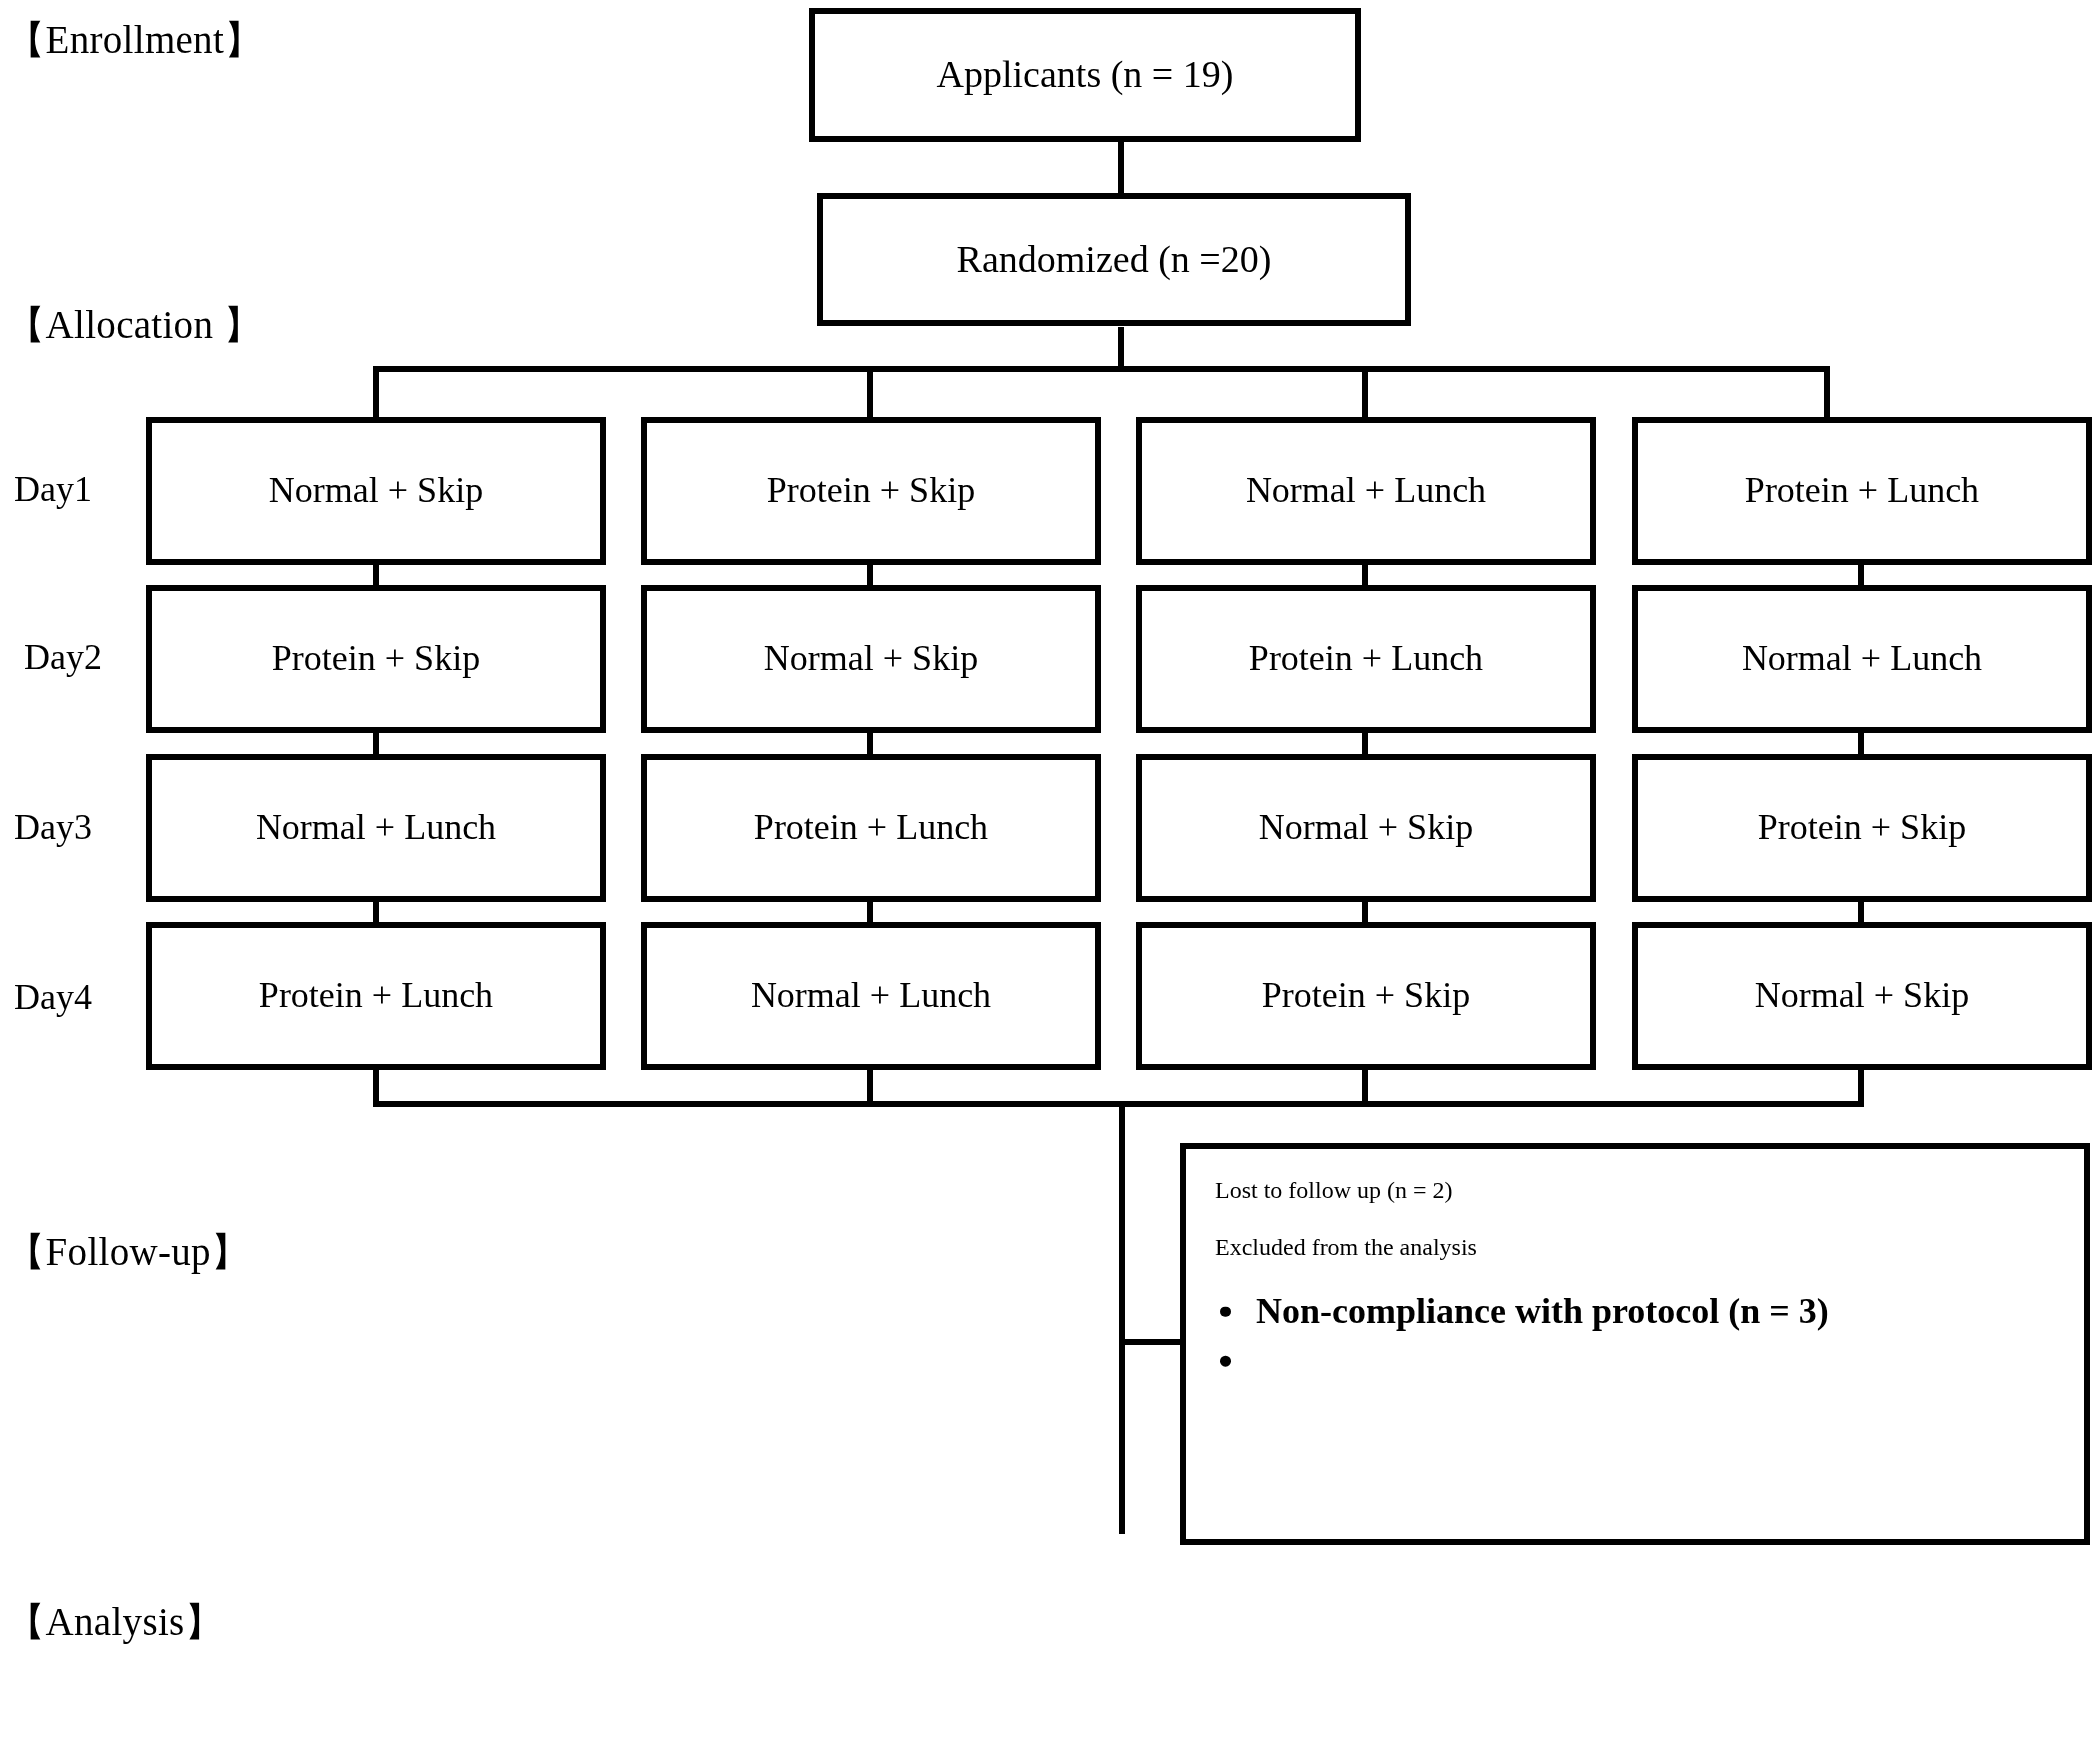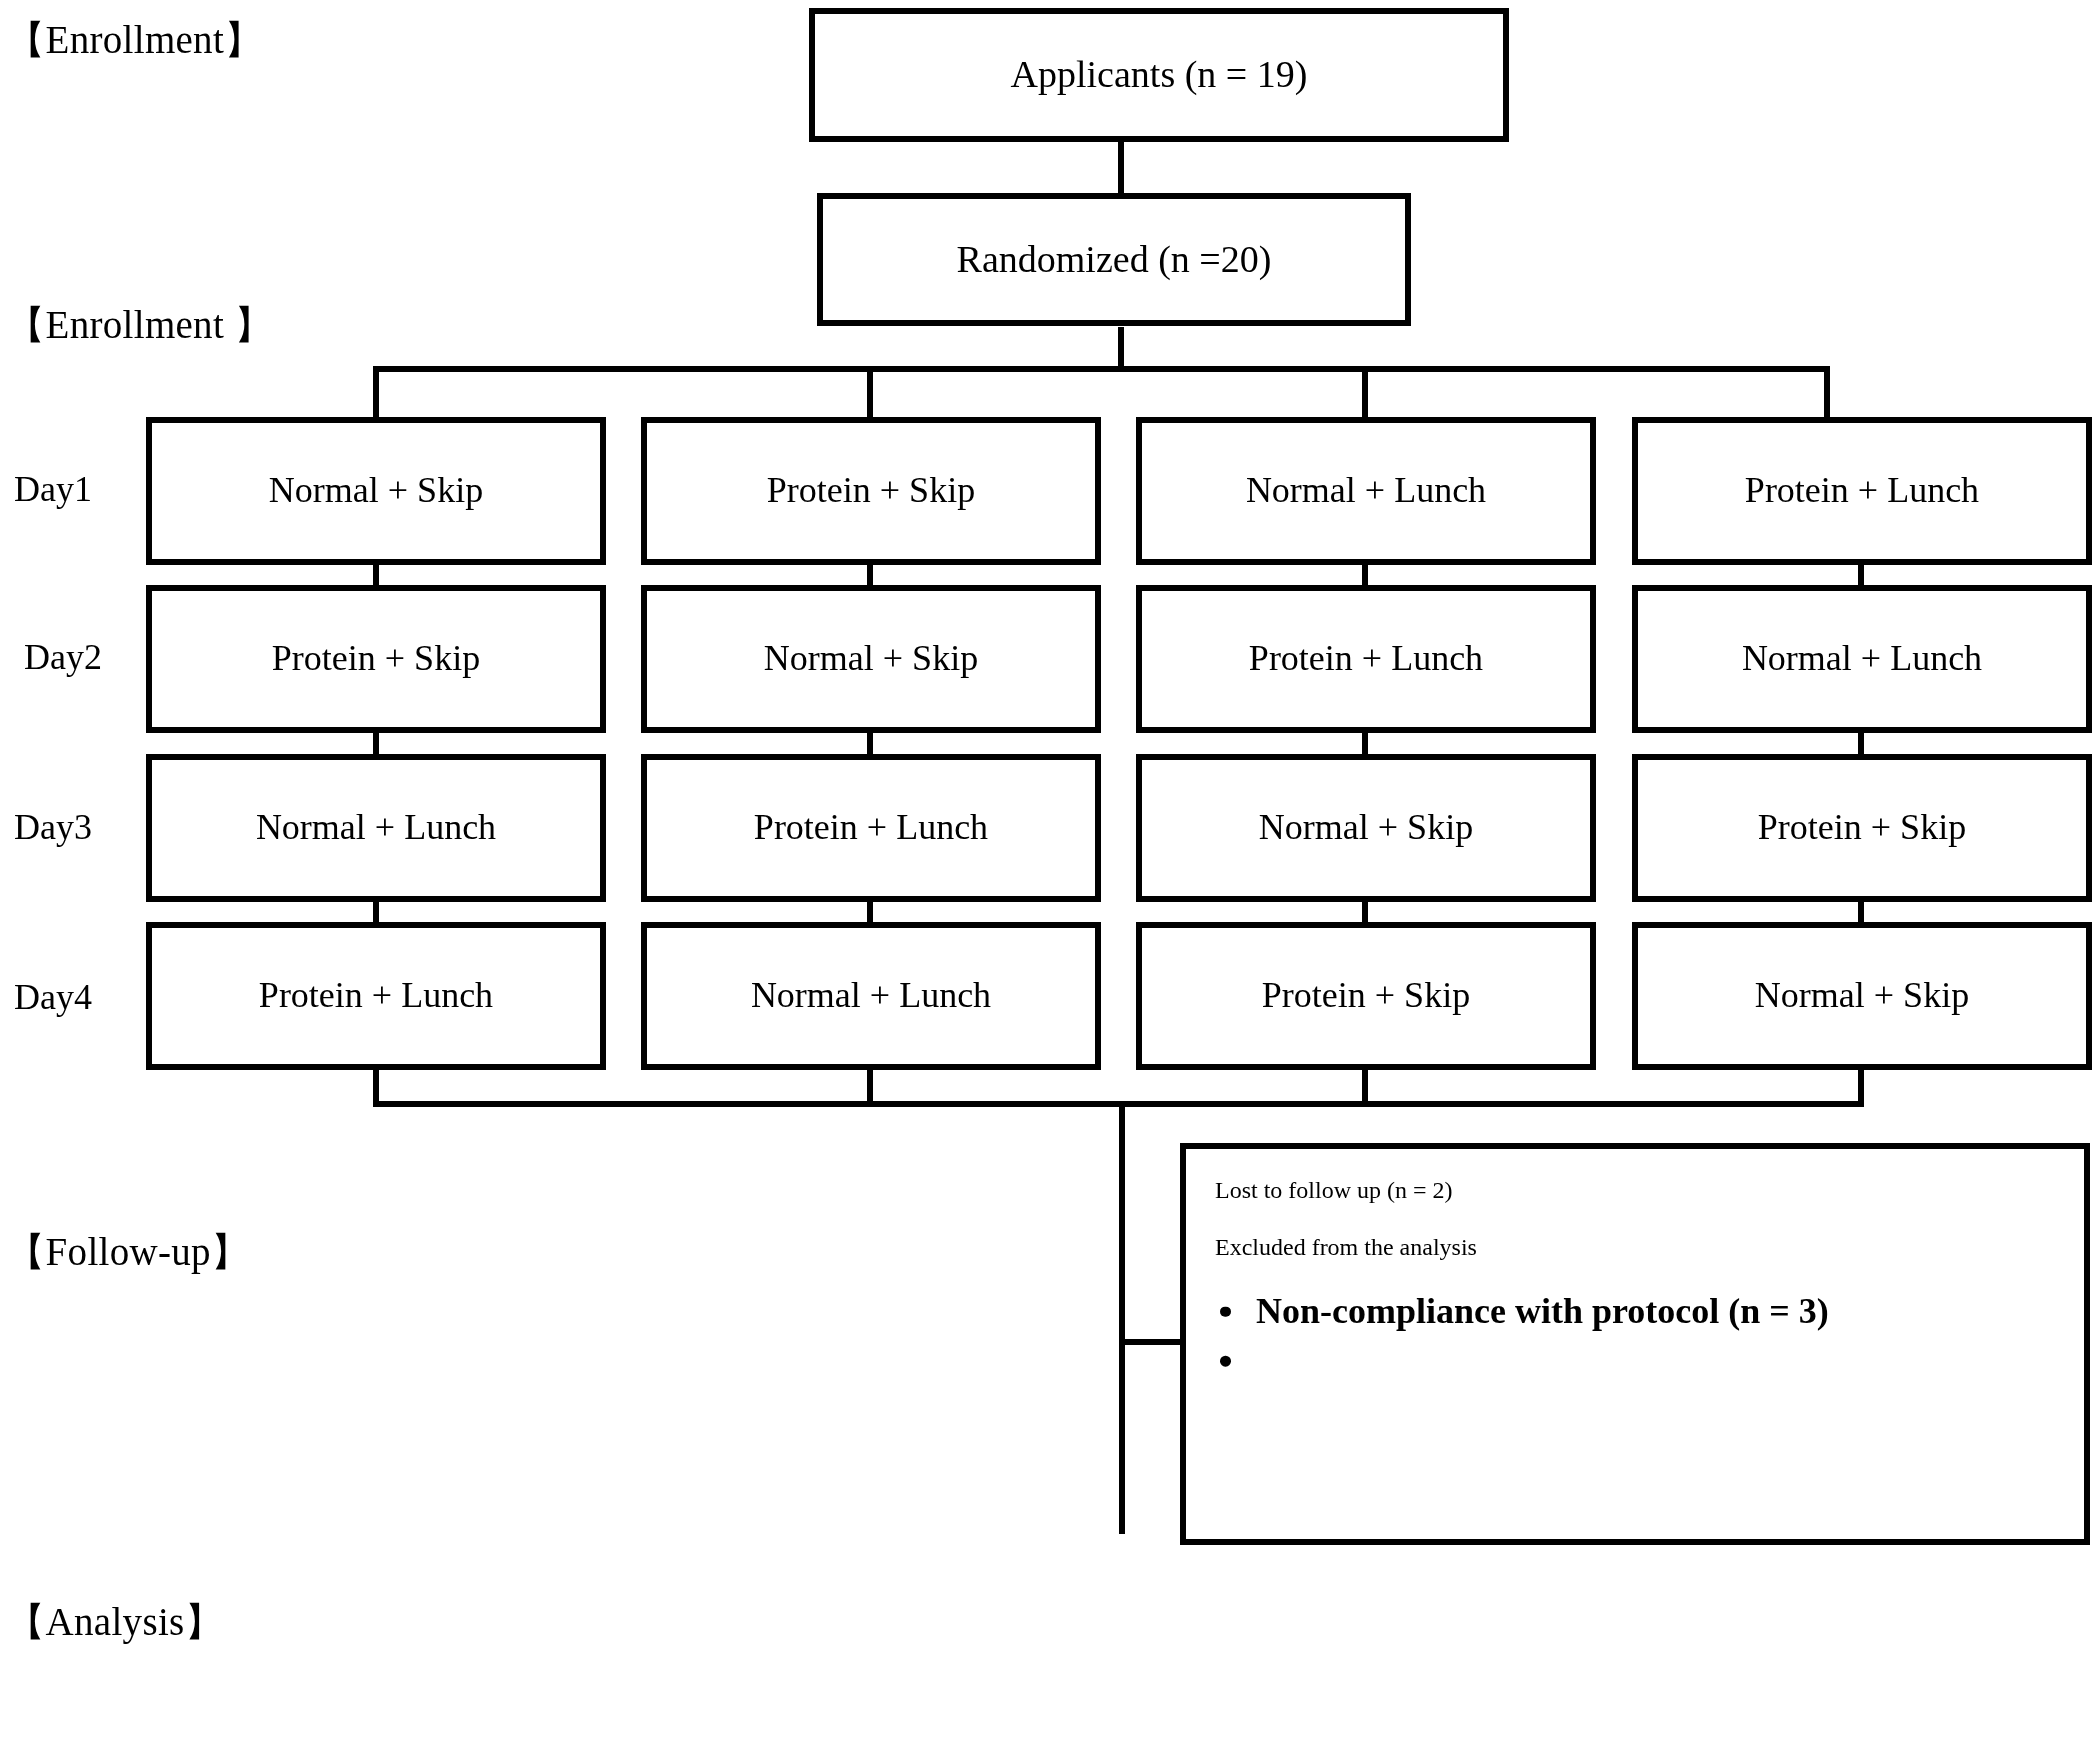--- a/index.html
+++ b/index.html
@@ -109,27 +109,27 @@
     height: 6.3px;
   }
 </style>
 </head>
 <body>
 
 <div id="canvas">
 
   <div class="stage-label" style="left:6.3px; top:20px;">【Enrollment】</div>
 
-  <div class="stage-label" style="left:6.3px; top:305px;">【Enrollment 】</div>
+  <div class="stage-label" style="left:6.3px; top:305px;">【Allocation 】</div>
 
   <div class="stage-label" style="left:6.3px; top:1232px;">【Follow-up】</div>
 
   <div class="stage-label" style="left:6.3px; top:1602px;">【Analysis】</div>
 
-  <div class="box" style="left:809px; top:7.5px; width:700px; height:134px;">
+  <div class="box" style="left:809px; top:7.5px; width:552px; height:134px;">
     <span class="box-text">Applicants (n = 19)</span>
   </div>
 
   <div class="vline" style="left:1118px; top:141px; height:54px;"></div>
 
   <div class="box" style="left:817px; top:193px; width:594px; height:133px;">
     <span class="box-text">Randomized (n =20)</span>
   </div>
 
   <div class="vline" style="left:1118px; top:327px; height:44px;"></div>

